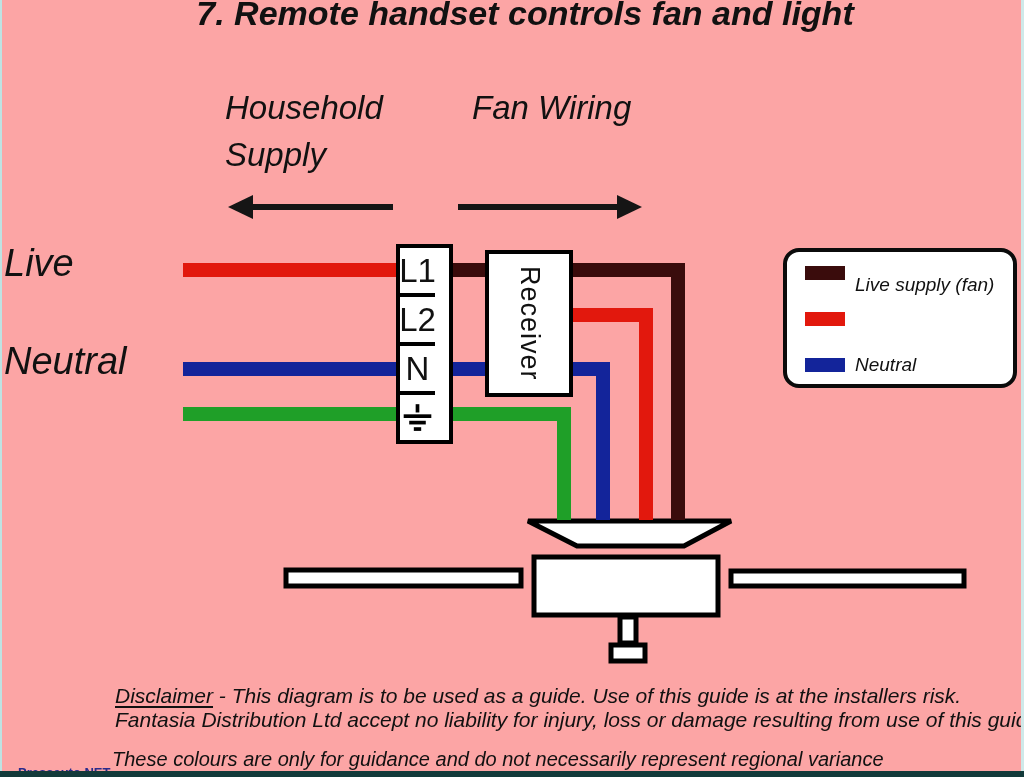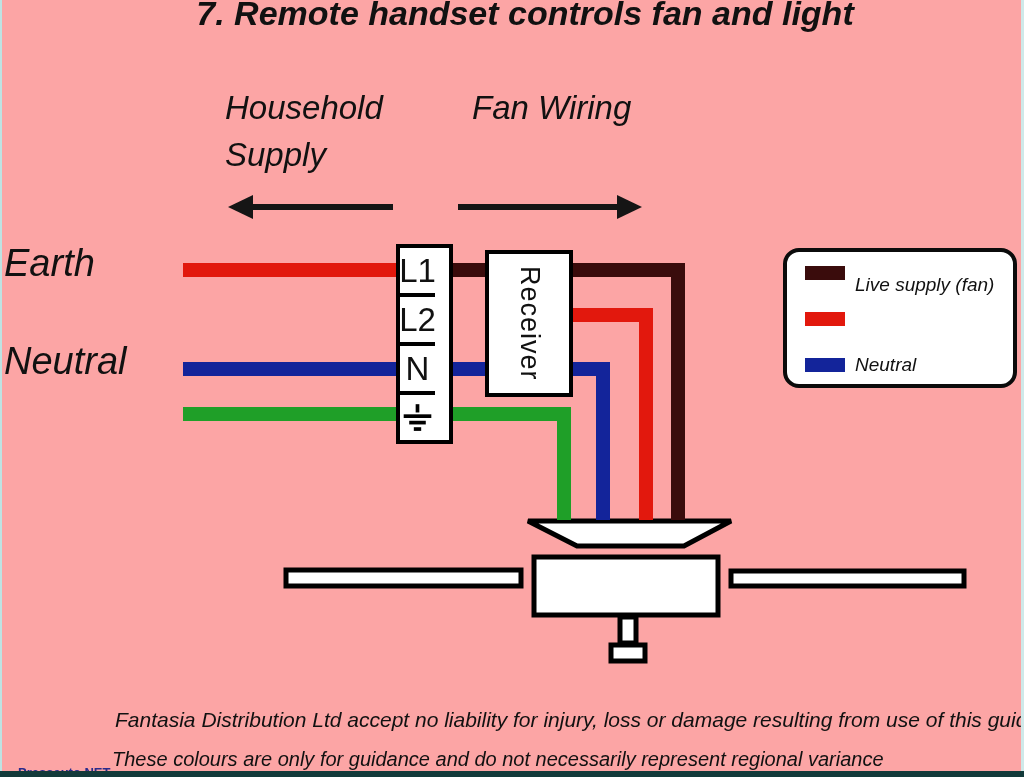--- a/index.html
+++ b/index.html
@@ -75,21 +75,21 @@
   <div class="abs title">7. Remote handset controls fan and light</div>
 
   <div class="abs sec-label household">Household Supply</div>
   <div class="abs sec-label fanwiring">Fan Wiring</div>
 
   <div class="abs arrow-head left" style="left:228px;"></div>
   <div class="abs arrow-line" style="left:250px;width:143px;"></div>
   <div class="abs arrow-line" style="left:458px;width:160px;"></div>
   <div class="abs arrow-head right" style="left:617px;"></div>
 
-  <div class="abs wire-label" style="left:4px;top:242px;">Earth</div>
+  <div class="abs wire-label" style="left:4px;top:242px;">Live</div>
   <div class="abs wire-label" style="left:4px;top:340px;">Neutral</div>
 
   <div class="wire" style="left: 183px; top: 263px; width: 217px; height: 14px; background-color: rgb(226, 24, 13);"></div>
   <div class="wire" style="left: 183px; top: 362px; width: 217px; height: 14px; background-color: rgb(19, 36, 154);"></div>
   <div class="wire" style="left: 183px; top: 407px; width: 217px; height: 14px; background-color: rgb(31, 159, 40);"></div>
 
   <div class="wire" style="left: 450px; top: 263px; width: 235px; height: 14px; background-color: rgb(58, 12, 12);"></div>
   <div class="wire" style="left: 671px; top: 263px; width: 14px; height: 257px; background-color: rgb(58, 12, 12);"></div>
   <div class="wire" style="left: 560px; top: 308px; width: 93px; height: 14px; background-color: rgb(226, 24, 13);"></div>
   <div class="wire" style="left: 639px; top: 308px; width: 14px; height: 212px; background-color: rgb(226, 24, 13);"></div>
@@ -126,20 +126,23 @@
 
   <svg class="abs" style="left:270px;top:512px;" width="710" height="158" viewBox="270 512 710 158">
     <polygon points="528,521 731,521 684,546 577,546" fill="#fff" stroke="#000" stroke-width="5"></polygon>
     <rect x="286" y="570" width="235" height="16" fill="#fff" stroke="#000" stroke-width="5"></rect>
     <rect x="731" y="571" width="233" height="15" fill="#fff" stroke="#000" stroke-width="5"></rect>
     <rect x="534" y="557" width="184" height="58" fill="#fff" stroke="#000" stroke-width="5"></rect>
     <rect x="620" y="617" width="16" height="26" fill="#fff" stroke="#000" stroke-width="5"></rect>
     <rect x="611" y="645" width="34" height="16" fill="#fff" stroke="#000" stroke-width="5"></rect>
   </svg>
 
+  <div class="abs foot" style="left:115px;top:684px;">
+    <u>Disclaimer</u><span> - This diagram is to be used as a guide.  Use of this guide is at the installers risk.</span>
+  </div>
   <div class="abs foot" style="left:115px;top:708px;">Fantasia Distribution Ltd accept no liability for injury, loss or damage resulting from use of this guide</div>
   <div class="abs foot" style="left:112px;top:748px;font-size:20px;">These colours are only for guidance and do not necessarily represent regional variance</div>
   <div class="abs watermark" style="color: rgb(43, 43, 140);">Pressauto.NET</div>
 
   <div class="abs edge-left"></div>
   <div class="abs edge-right"></div>
   <div class="abs edge-bottom"></div>
 
 </div>
 

